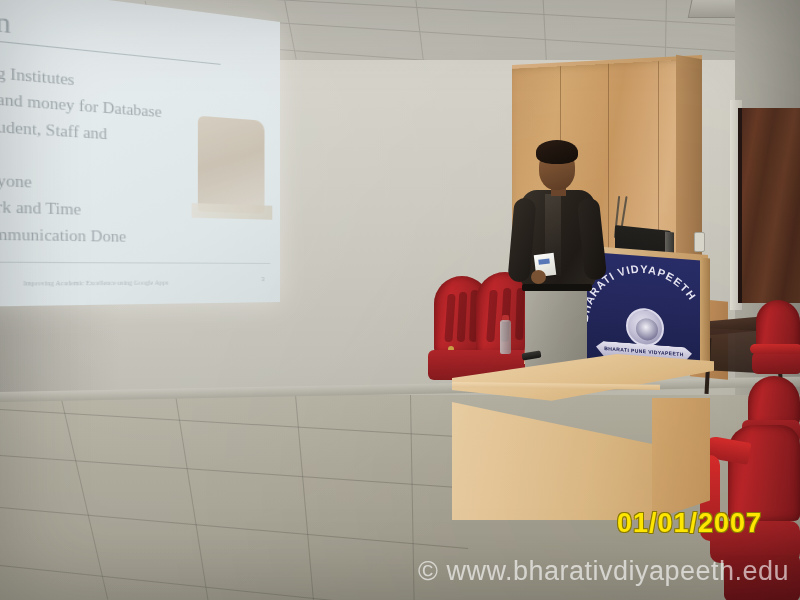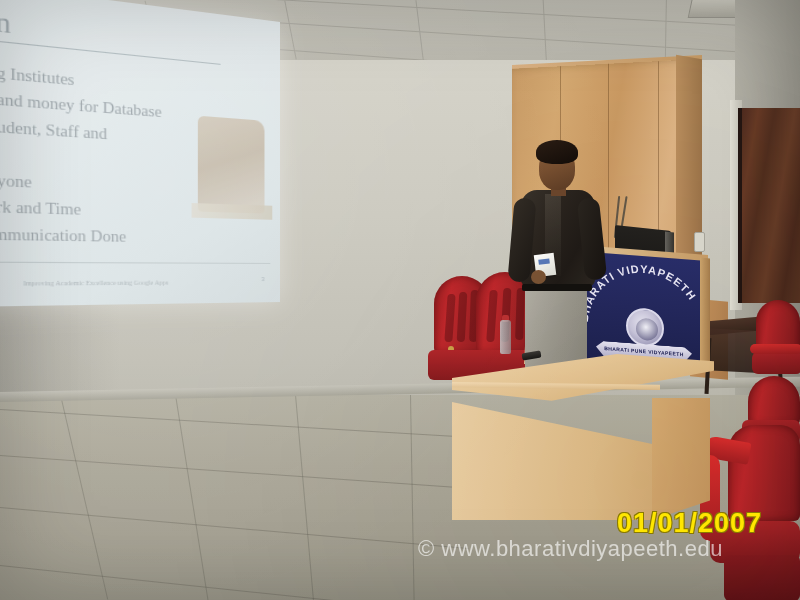--- a/index.html
+++ b/index.html
@@ -290,22 +290,22 @@
   .bottle-cap{position:absolute;left:502px;top:315px;width:7px;height:7px;background:#b33;border-radius:2px;}
 
   
   .datestamp{
     position:absolute;left:617px;top:508px;
     font-family:"Liberation Sans",sans-serif;font-size:27px;font-weight:bold;
     color:#ffe600;letter-spacing:1px;
     text-shadow:1px 1px 0 #8a7a00,-1px -1px 0 #8a7a00,1px -1px 0 #8a7a00,-1px 1px 0 #8a7a00;
   }
   .watermark{
-    position:absolute;left:418px;top:536px;
-    font-family:"Liberation Sans",sans-serif;font-size:22px;
+    position:absolute;left:418px;top:556px;
+    font-family:"Liberation Sans",sans-serif;font-size:27px;
     color:rgba(255,255,255,.62);letter-spacing:.5px;white-space:nowrap;
   }
   .grain{
     position:absolute;inset:0;pointer-events:none;
     background:
       radial-gradient(circle at 20% 30%,rgba(255,255,255,.06),transparent 60%),
       radial-gradient(circle at 80% 80%,rgba(0,0,0,.10),transparent 60%);
     mix-blend-mode:overlay;
   }
   .vignette{

